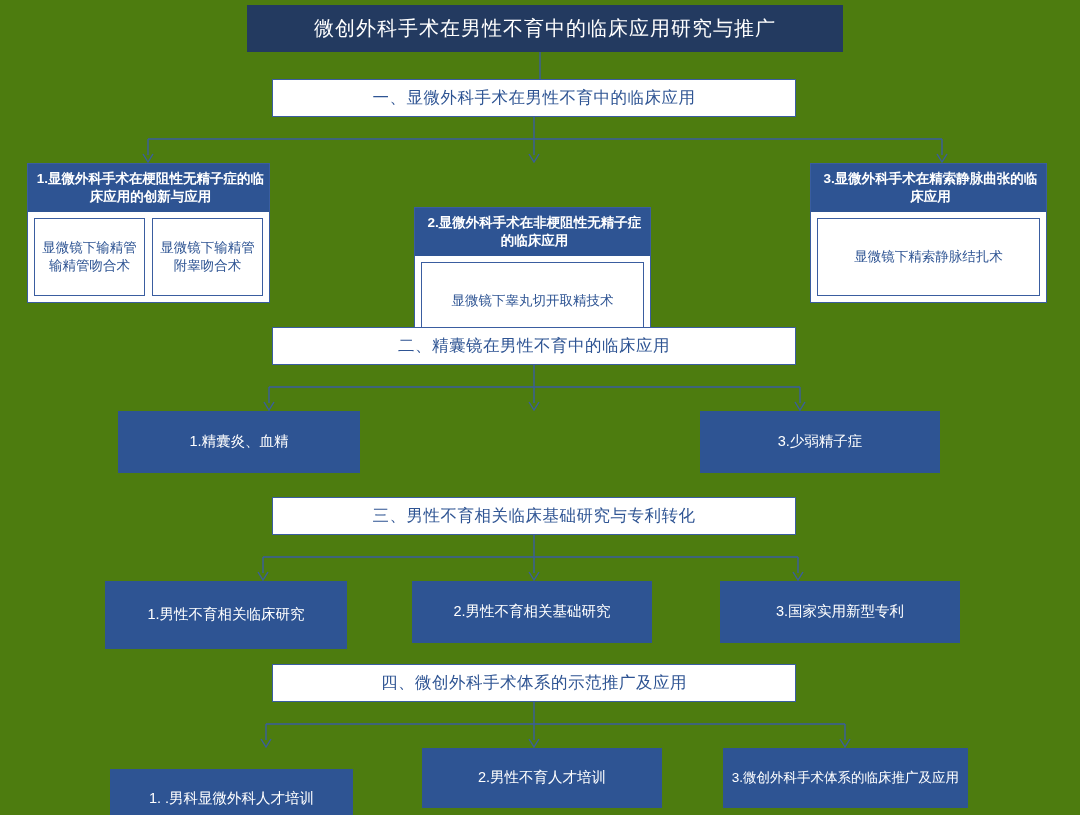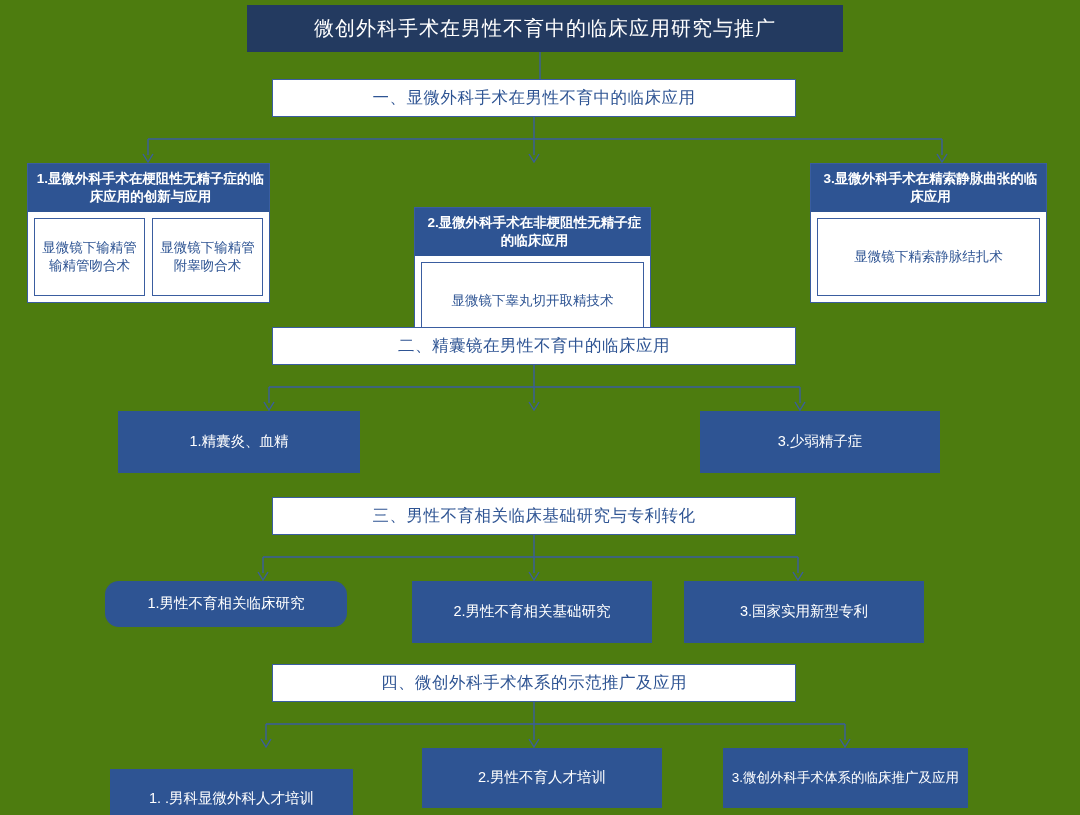--- a/index.html
+++ b/index.html
@@ -190,23 +190,23 @@
       <path d="M41 22 H576" stroke="#3A5DA0" stroke-width="1.4" fill="none"></path>
       <path d="M41 22 V38" stroke="#3A5DA0" stroke-width="1.4" fill="none"></path>
       <path d="M312 22 V38" stroke="#3A5DA0" stroke-width="1.4" fill="none"></path>
       <path d="M576 22 V38" stroke="#3A5DA0" stroke-width="1.4" fill="none"></path>
       <path d="M36 37 L41 45 L46 37" stroke="#3A5DA0" stroke-width="1.4" fill="none"></path>
       <path d="M307 37 L312 45 L317 37" stroke="#3A5DA0" stroke-width="1.4" fill="none"></path>
       <path d="M571 37 L576 45 L581 37" stroke="#3A5DA0" stroke-width="1.4" fill="none"></path>
     </svg>
   </div>
 
-  <div class="node" style="left:105px; top:581px; width:242px; height:46px;border-radius:14px;">1.男性不育相关临床研究</div>
+  <div class="node" style="left:105px; top:581px; width:242px; height:68px;">1.男性不育相关临床研究</div>
   <div class="node" style="left:412px; top:581px; width:240px; height:62px;">2.男性不育相关基础研究</div>
-  <div class="node" style="left:684px; top:581px; width:240px; height:62px;">3.国家实用新型专利</div>
+  <div class="node" style="left:720px; top:581px; width:240px; height:62px;">3.国家实用新型专利</div>
 
   <div class="section-header" style="top:664px;">四、微创外科手术体系的示范推广及应用</div>
 
   <div class="conn" style="left:225px; top:702px; width:630px; height:48px;">
     <svg width="630" height="48" viewBox="0 0 630 48">
       <path d="M309 0 V22" stroke="#3A5DA0" stroke-width="1.4" fill="none"></path>
       <path d="M41 22 H620" stroke="#3A5DA0" stroke-width="1.4" fill="none"></path>
       <path d="M41 22 V38" stroke="#3A5DA0" stroke-width="1.4" fill="none"></path>
       <path d="M309 22 V38" stroke="#3A5DA0" stroke-width="1.4" fill="none"></path>
       <path d="M620 22 V38" stroke="#3A5DA0" stroke-width="1.4" fill="none"></path>

